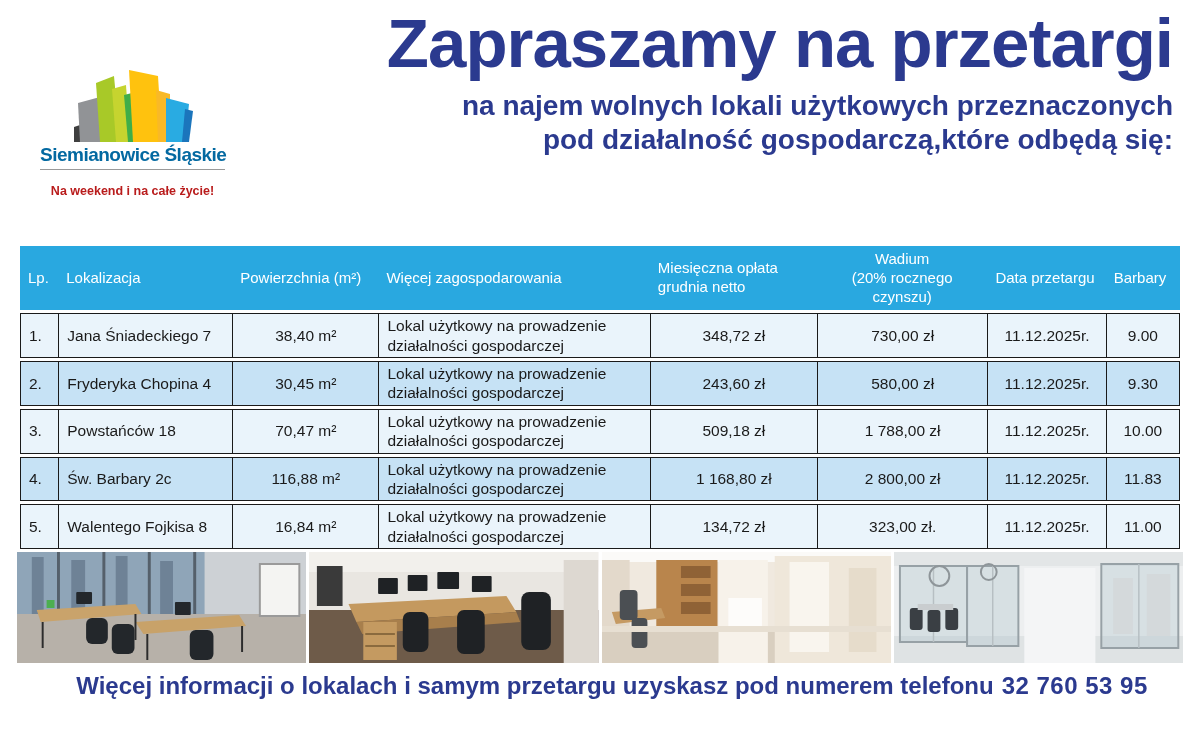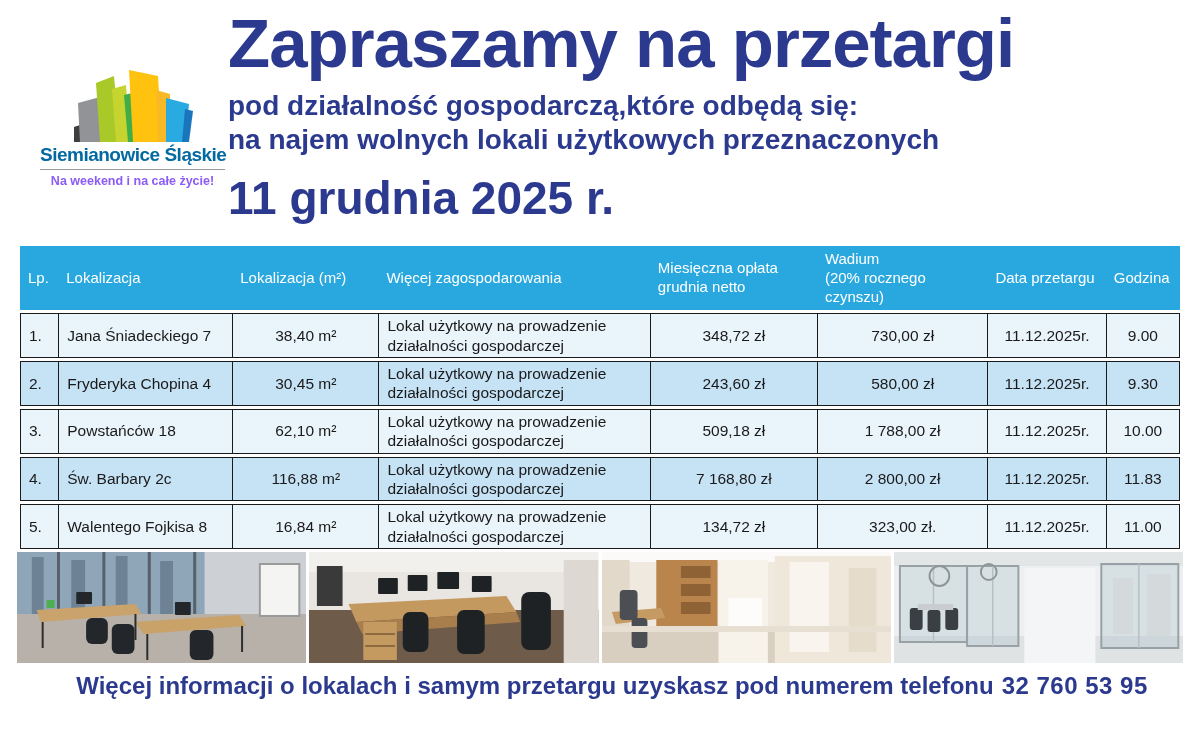--- a/index.html
+++ b/index.html
@@ -11,37 +11,37 @@
   }
   *{box-sizing:border-box;margin:0;padding:0;}
   body{background:#fff;font-family:"Liberation Sans","DejaVu Sans",sans-serif;}
   .poster{position:relative;width:1200px;height:741px;background:#fff;overflow:hidden;}
 
   
   .logo{position:absolute;left:40px;top:64px;width:185px;text-align:center;}
   .logo svg{display:block;margin:0 auto;}
   .logo-title{font-size:19px;font-weight:bold;color:#0369a1;letter-spacing:-0.5px;
               padding-bottom:3px;border-bottom:1px solid #9a9a9a;white-space:nowrap;}
-  .logo-tagline{font-size:12.5px;font-weight:bold;color:#8b5cf6;margin-top:4px;white-space:nowrap;}
-
-  
-  .headline{position:absolute;left:228px;top:8px;width:945px;text-align:left;color:var(--navy);}
+  .logo-tagline{font-size:12.5px;font-weight:bold;color:#b91c1c;margin-top:14px;white-space:nowrap;}
+
+  
+  .headline{position:absolute;left:228px;top:8px;width:945px;text-align:right;color:var(--navy);}
   .main-title{font-size:69px;font-weight:800;letter-spacing:-1px;line-height:1.05;white-space:nowrap;}
   .subtitle{font-size:28px;font-weight:bold;line-height:1.2;margin-top:9px;}
   .subtitle div{white-space:nowrap;}
   .event-date{font-size:46px;font-weight:800;margin-top:14px;letter-spacing:0;}
 
   
   .table-wrap{position:absolute;left:20px;top:243px;width:1160px;}
   table{width:100%;border-collapse:separate;border-spacing:0 3px;table-layout:fixed;}
   col.c1{width:3.3%} col.c2{width:15.0%} col.c3{width:12.6%} col.c4{width:23.4%}
   col.c5{width:14.4%} col.c6{width:14.7%} col.c7{width:10.2%} col.c8{width:6.4%}
   th{background:var(--cyan);color:#fff;font-weight:400;font-size:15px;line-height:1.25;
      text-align:left;vertical-align:middle;padding:4px 8px;height:43px;}
-  th:nth-child(6){text-align:left;}
+  th:nth-child(6){text-align:center;}
   td{background:var(--row-light);color:var(--ink);font-size:15.5px;line-height:1.25;
      vertical-align:middle;padding:2px 8px;height:43px;
      border-top:1px solid var(--ink);border-bottom:1px solid var(--ink);border-left:1px solid var(--ink);}
   td:last-child{border-right:1px solid var(--ink);margin-top:27px;}
   tr:nth-child(even) td{background:var(--row-shaded);}
   td:nth-child(3),td:nth-child(5),td:nth-child(6),td:nth-child(7),td:nth-child(8){text-align:center;}
 
   
   .photos{position:absolute;left:17px;top:552px;width:1166px;height:111px;display:flex;gap:3px;}
   .photo{flex:1 1 0;height:111px;overflow:hidden;}
@@ -69,48 +69,47 @@
       <polygon points="101,34 124,40 120,78 101,78" fill="#29ABE2"></polygon>
       <polygon points="120,45 128,47 124,78 117,78" fill="#1B75BC"></polygon>
     </svg>
     <div class="logo-title">Siemianowice Śląskie</div>
     <div class="logo-tagline">Na weekend i na całe życie!</div>
   </div>
 
   <div class="headline">
     <div class="main-title">Zapraszamy na przetargi</div>
     <div class="subtitle">
+      <div>na najem wolnych lokali użytkowych przeznaczonych</div>
       <div>pod działalność gospodarczą,które odbędą się:</div>
-      <div>na najem wolnych lokali użytkowych przeznaczonych</div>
-    </div>
-    <div class="event-date">11 grudnia 2025 r.</div>
+    </div>
   </div>
 
   <div class="table-wrap">
     <table>
       <colgroup>
         <col class="c1">
           <col class="c2">
           <col class="c3">
           <col class="c4">
         <col class="c5">
           <col class="c6">
           <col class="c7">
           <col class="c8">
       </colgroup>
       <thead>
         <tr>
             <th>Lp.</th>
             <th>Lokalizacja</th>
-            <th>Lokalizacja (m²)</th>
+            <th>Powierzchnia (m²)</th>
             <th>Więcej zagospodarowania</th>
             <th>Miesięczna opłata grudnia netto</th>
             <th>Wadium<br>(20% rocznego czynszu)</th>
             <th>Data przetargu</th>
-            <th>Godzina</th>
+            <th>Barbary</th>
           </tr>
       </thead>
       <tbody>
           <tr>
             <td>1.</td>
             <td>Jana Śniadeckiego 7</td>
             <td>38,40 m²</td>
             <td>Lokal użytkowy na prowadzenie działalności gospodarczej</td>
             <td>348,72 zł</td>
             <td>730,00 zł</td>
@@ -123,33 +122,33 @@
             <td>30,45 m²</td>
             <td>Lokal użytkowy na prowadzenie działalności gospodarczej</td>
             <td>243,60 zł</td>
             <td>580,00 zł</td>
             <td>11.12.2025r.</td>
             <td>9.30</td>
           </tr>
           <tr>
             <td>3.</td>
             <td>Powstańców 18</td>
-            <td>62,10 m²</td>
+            <td>70,47 m²</td>
             <td>Lokal użytkowy na prowadzenie działalności gospodarczej</td>
             <td>509,18 zł</td>
             <td>1 788,00 zł</td>
             <td>11.12.2025r.</td>
             <td>10.00</td>
           </tr>
           <tr>
             <td>4.</td>
             <td>Św. Barbary 2c</td>
             <td>116,88 m²</td>
             <td>Lokal użytkowy na prowadzenie działalności gospodarczej</td>
-            <td>7 168,80 zł</td>
+            <td>1 168,80 zł</td>
             <td>2 800,00 zł</td>
             <td>11.12.2025r.</td>
             <td>11.83</td>
           </tr>
           <tr>
             <td>5.</td>
             <td>Walentego Fojkisa 8</td>
             <td>16,84 m²</td>
             <td>Lokal użytkowy na prowadzenie działalności gospodarczej</td>
             <td>134,72 zł</td>

